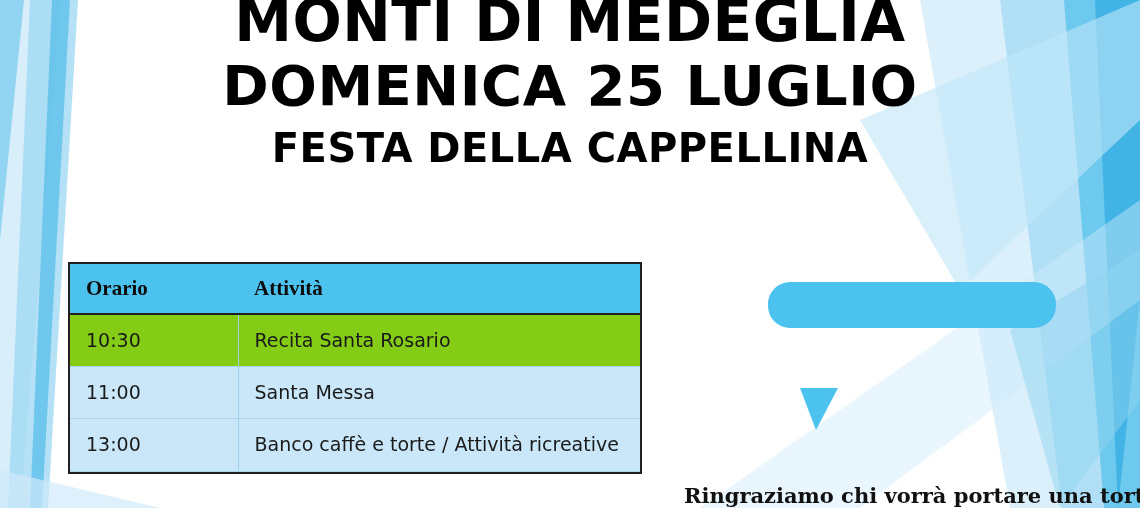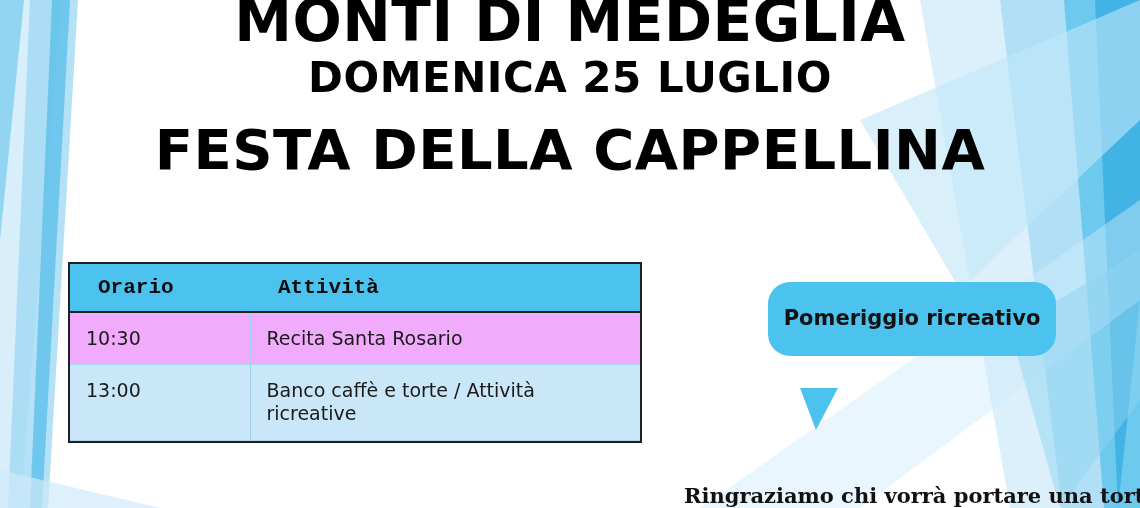--- a/index.html
+++ b/index.html
@@ -37,59 +37,59 @@
   .title-line {
     font-family: "DejaVu Sans", sans-serif;
     font-weight: bold;
     color: #000000;
     letter-spacing: 0.5px;
     line-height: 1.02;
     font-size: 56px;
     white-space: nowrap;
   }
   .title-line.l1 { font-size: 58px; }
-  .title-line.l2 { font-size: 42px; margin-top: 6px; }
-  .title-line.l3 { font-size: 56px; margin-top: 21px; }
+  .title-line.l2 { font-size: 56px; margin-top: 6px; }
+  .title-line.l3 { font-size: 40px; margin-top: 14px; }
 
   
   .schedule {
     position: absolute;
     left: 68px;
     top: 262px;
     width: 570px;
     border: 2px solid #231f20;
     border-collapse: collapse;
     background: #eef7fd;
     z-index: 6;
   }
   .schedule table {
     border-collapse: collapse;
     width: 100%;
     table-layout: fixed;
   }
   .schedule th {
     background: #4cc3ef;
     color: #0d0d0d;
-    font-family: Liberation Mono, monospace;
+    font-family: Liberation Serif, serif;
     font-weight: bold;
     font-size: 21px;
     text-align: left;
-    padding: 12px 0 12px 28px;
+    padding: 12px 0 12px 16px;
     border-bottom: 2px solid #231f20;
   }
   .schedule th.col-time { width: 152px; }
   .schedule td {
     font-family: "DejaVu Sans", sans-serif;
     font-size: 19px;
     color: #1a1a1a;
     padding: 14px 10px 14px 16px;
     vertical-align: top;
     line-height: 1.22;
   }
-  .schedule tr.row-a td { background: #f0abfc; }
+  .schedule tr.row-a td { background: #84cc16; }
   .schedule tr.row-b td { background: #c9e7f8; }
   .schedule td.col-time { border-right: 1px solid #9fd2ea; }
   .schedule tr td { border-bottom: 1px solid #a9d6ec; }
 
   
   .bubble {
     position: absolute;
     left: 768px;
     top: 282px;
     width: 288px;
@@ -173,29 +173,32 @@
           <th class="col-time">Orario</th>
           <th>Attività</th>
         </tr>
       </thead>
       <tbody>
         <tr class="row-a">
           <td class="col-time">10:30</td>
           <td>Recita Santa Rosario</td>
         </tr>
         <tr class="row-b">
+          <td class="col-time">11:00</td>
+          <td>Santa Messa</td>
+        </tr>
+        <tr class="row-b">
           <td class="col-time">13:00</td>
           <td>Banco caffè e torte / Attività ricreative</td>
         </tr>
       </tbody>
     </table>
   </div>
 
   <div class="bubble">
-    <div class="bline">Pomeriggio ricreativo</div>
   </div>
   <div class="bubble-tail"></div>
 
   <div class="footer-note">
     <div class="fline">Ringraziamo chi vorrà portare una torta</div>
   </div>
 
 </div>
 
 </body></html>

